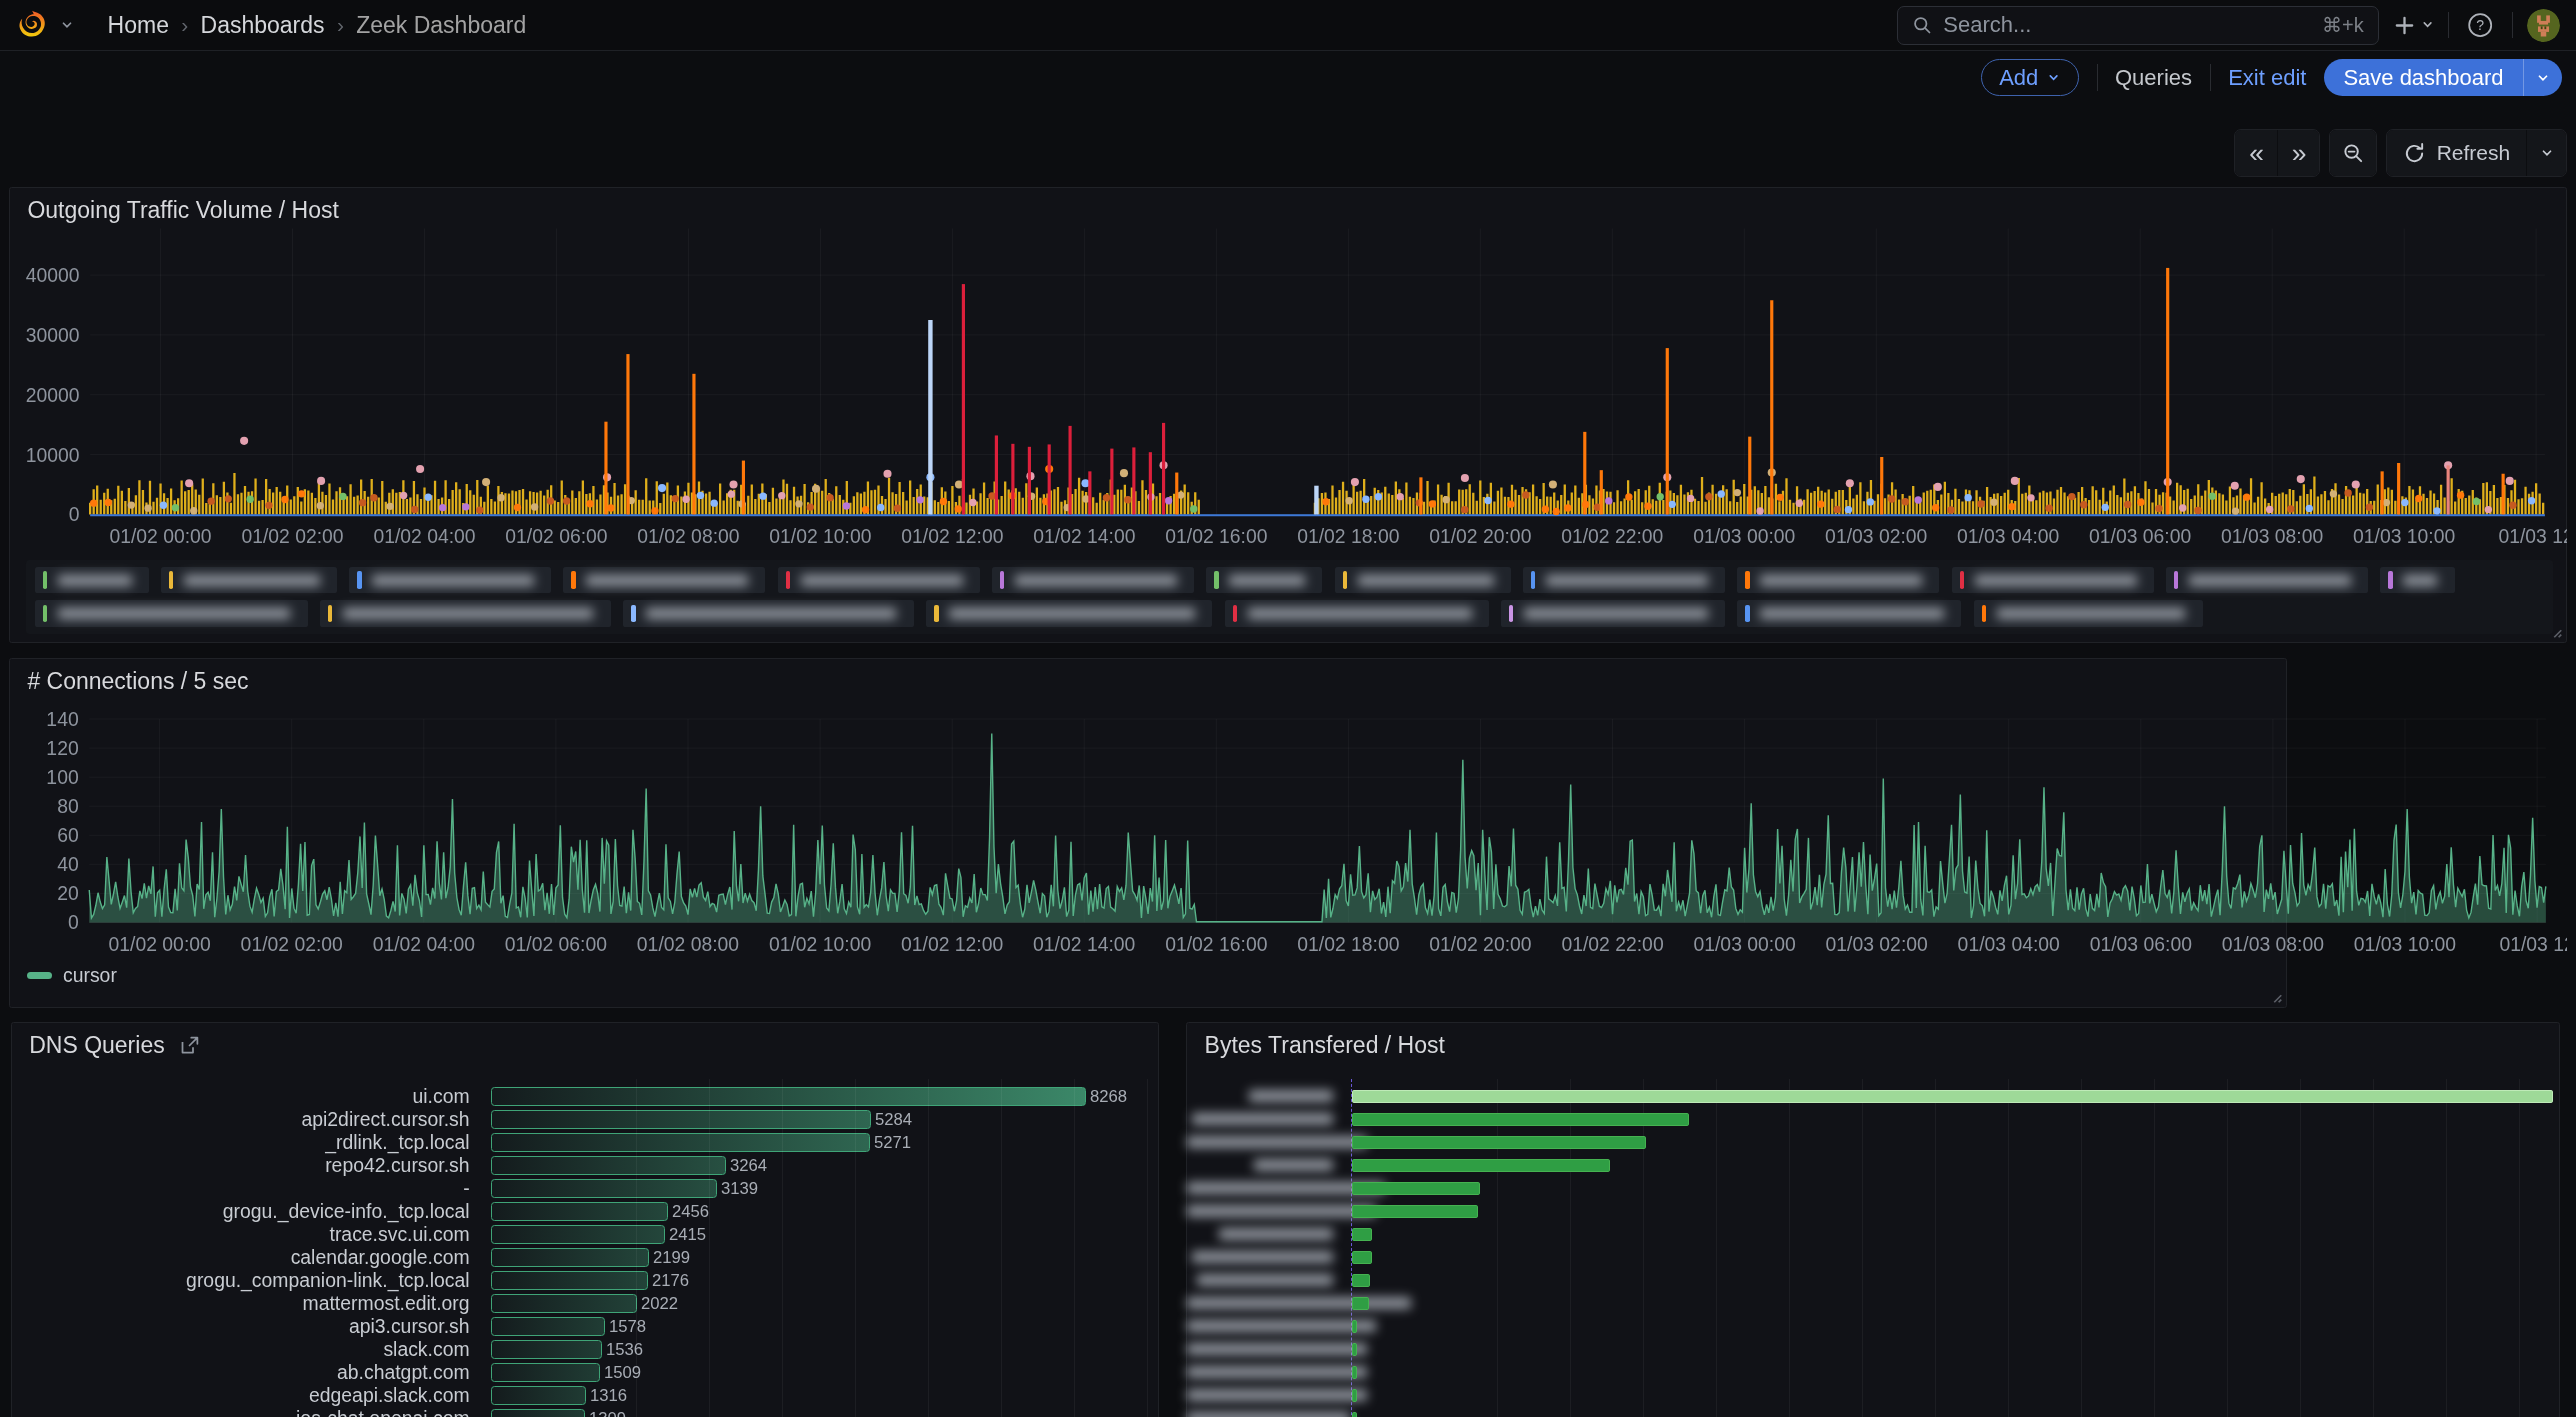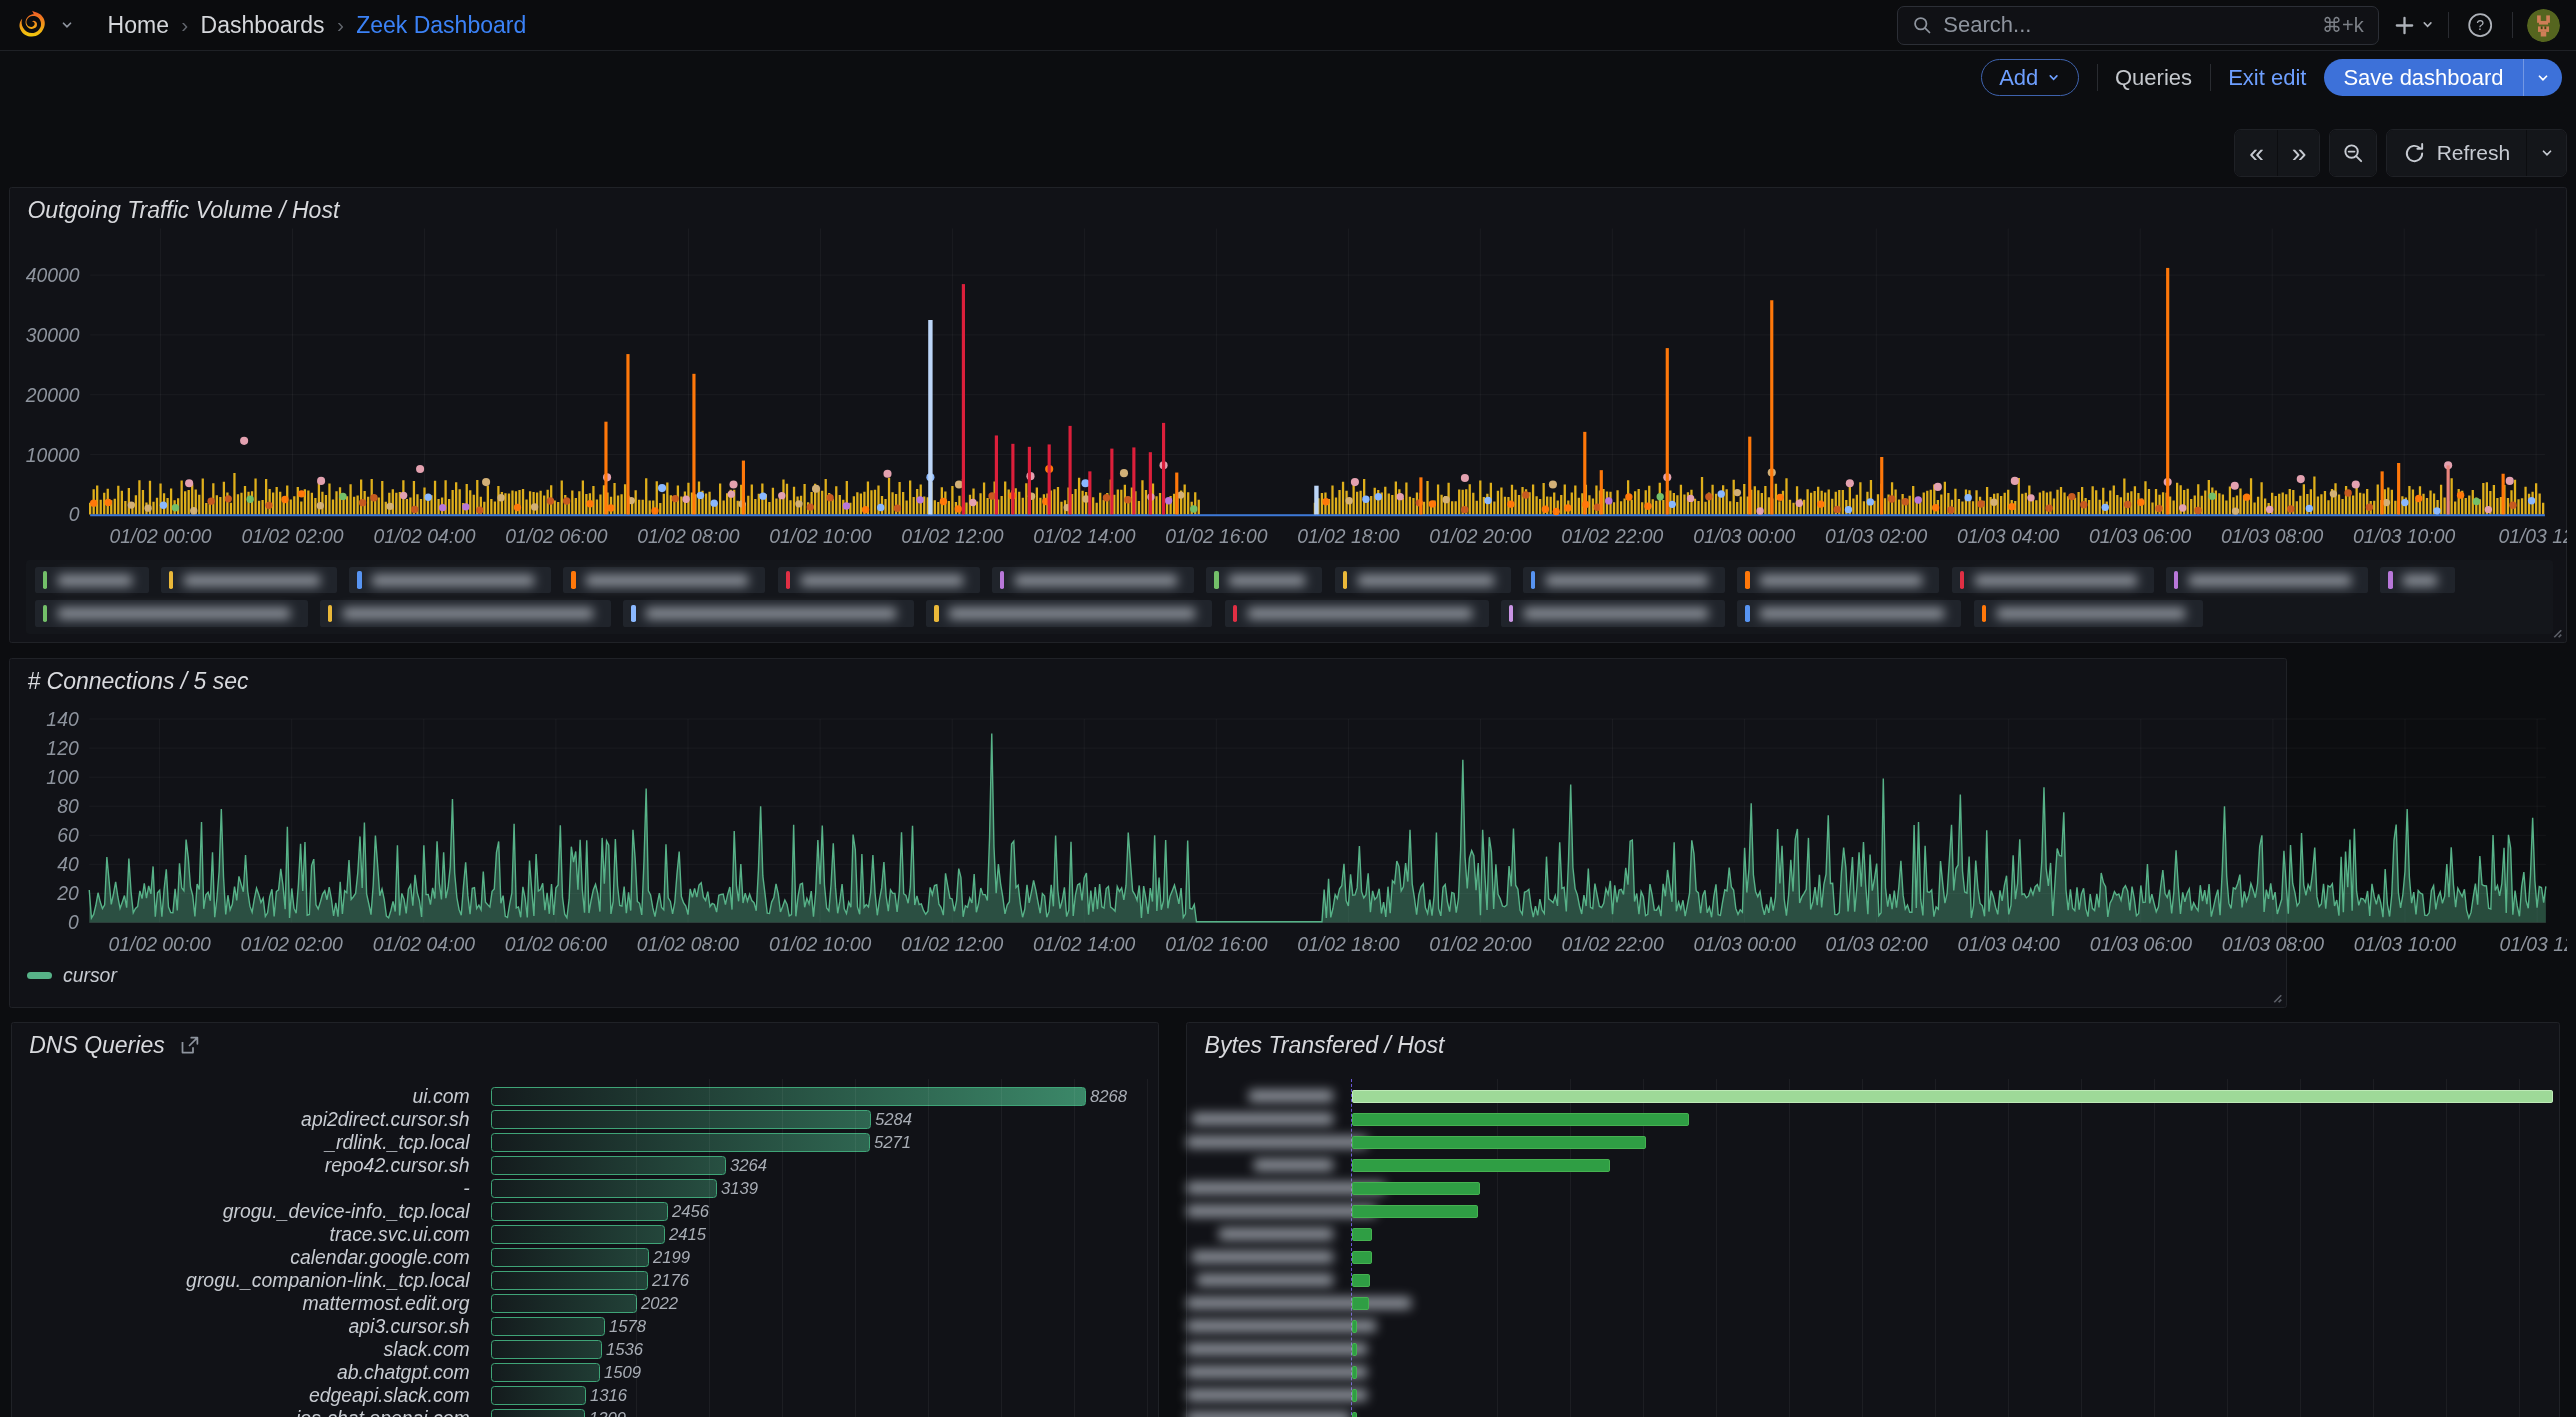--- a/index.html
+++ b/index.html
@@ -8,21 +8,21 @@
          background:#0c0d10; font-family:"Liberation Sans", sans-serif; color:#c7cbd2; }
 
   
   .topnav { position:absolute; top:0; left:0; width:100%; height:51px; background:#0b0c0e;
             border-bottom:0.9px solid #1f2126; display:flex; align-items:center; padding:0 16px; }
   .nav-left { display:flex; align-items:center; gap:12.3px; }
   .logo { width:32px; height:32px; display:block; }
   .nav-chev { color:#8e949e; display:flex; }
   .crumbs { display:flex; align-items:center; gap:12.3px; margin-left:21px; font-size:23px; }
   .crumb { color:#d5d7db; }
-  .crumb.current { color:#3b82f6; }
+  .crumb.current { color:#a3a3a3; }
   .crumb-sep { color:#62666d; font-size:21px; }
   .nav-spacer { flex:1; }
   .nav-right { display:flex; align-items:center; gap:14px; }
   .searchbox { width:482px; height:39px; background:#101115; border:0.9px solid #2c2f36;
                border-radius:7px; display:flex; align-items:center; padding:0 14px; gap:10.6px; }
   .searchbox .ph { color:#8e949e; font-size:22px; flex:1; }
   .kbd { color:#7c8087; font-size:20px; }
   .iconbtn { color:#aeb2b9; display:flex; align-items:center; justify-content:center;
              width:35px; height:35px; }
   .vdiv { width:0.9px; height:26.4px; background:#2a2c31; }
@@ -47,21 +47,21 @@
   .controls { position:absolute; top:129px; right:8.8px; display:flex; gap:8.8px; align-items:center; }
   .tc-group { display:flex; background:#0f1014; border:0.9px solid #1f2126; border-radius:7px; overflow:hidden; }
   .tc-seg { background:#14161a; display:flex; align-items:center; justify-content:center; height:46px; }
   .tc-seg + .tc-seg { border-left:0.9px solid #0c0d10; }
   .tc-arrow { width:42px; font-size:26.4px; color:#c7cbd2; }
   .tc-time { padding:0 16px; gap:10.6px; font-size:21px; color:#c7cbd2; }
   .tc-icon { width:46px; color:#c7cbd2; }
   .refresh-lbl { font-size:21px; }
 
   
-  .panel { position:absolute; background:#111217; border:0.9px solid #202227; border-radius:2.6px;font-style:italic; }
+  .panel { position:absolute; background:#111217; border:0.9px solid #202227; border-radius:2.6px; }
   .panel-title { position:absolute; top:8.8px; left:17.6px; font-size:23px; font-weight:500; color:#d8d9dd;
                  display:flex; align-items:center; gap:14px; }
   .p1 { left:8.8px; top:187px; width:2558px; height:456px; }
   .p2 { left:8.8px; top:658px; width:2278px; height:350px; }
   .pdns { left:10.6px; top:1022px; width:1148px; height:414px; }
   .pbytes { left:1186px; top:1022px; width:1374px; height:414px; }
   .chart-svg { position:absolute; left:0; top:0; }
   .resize-h { position:absolute; right:2.6px; bottom:2.6px; }
 
   

